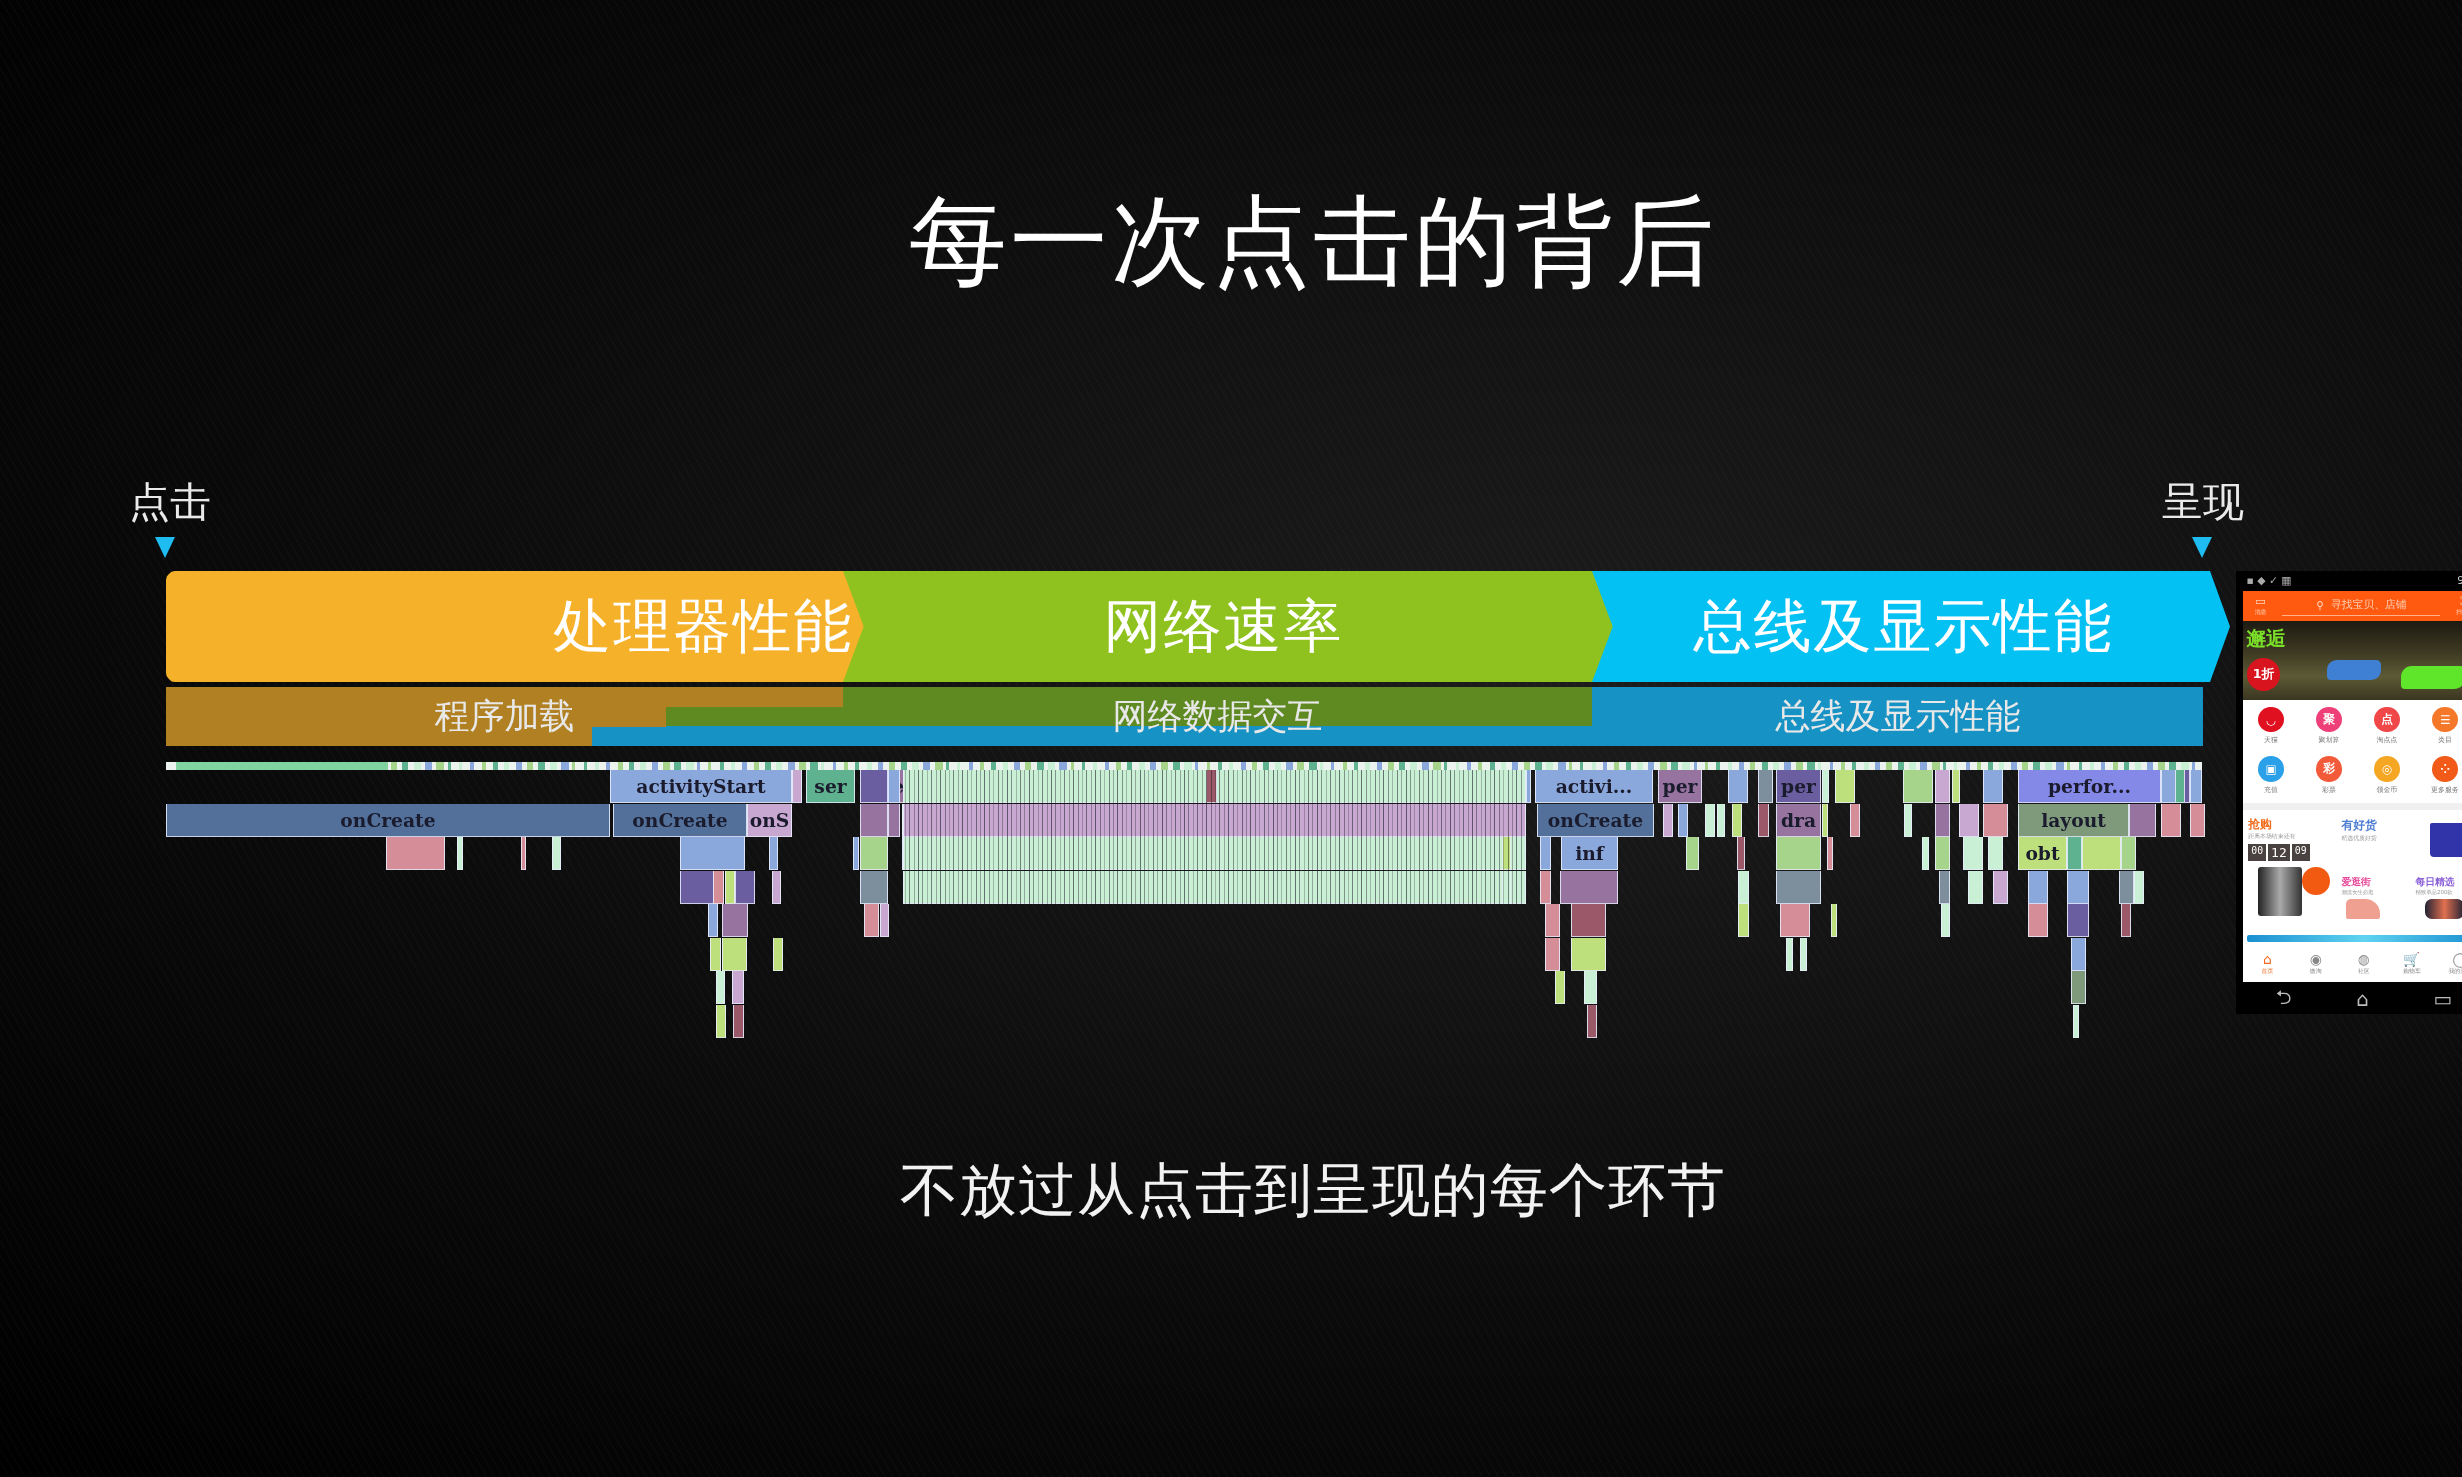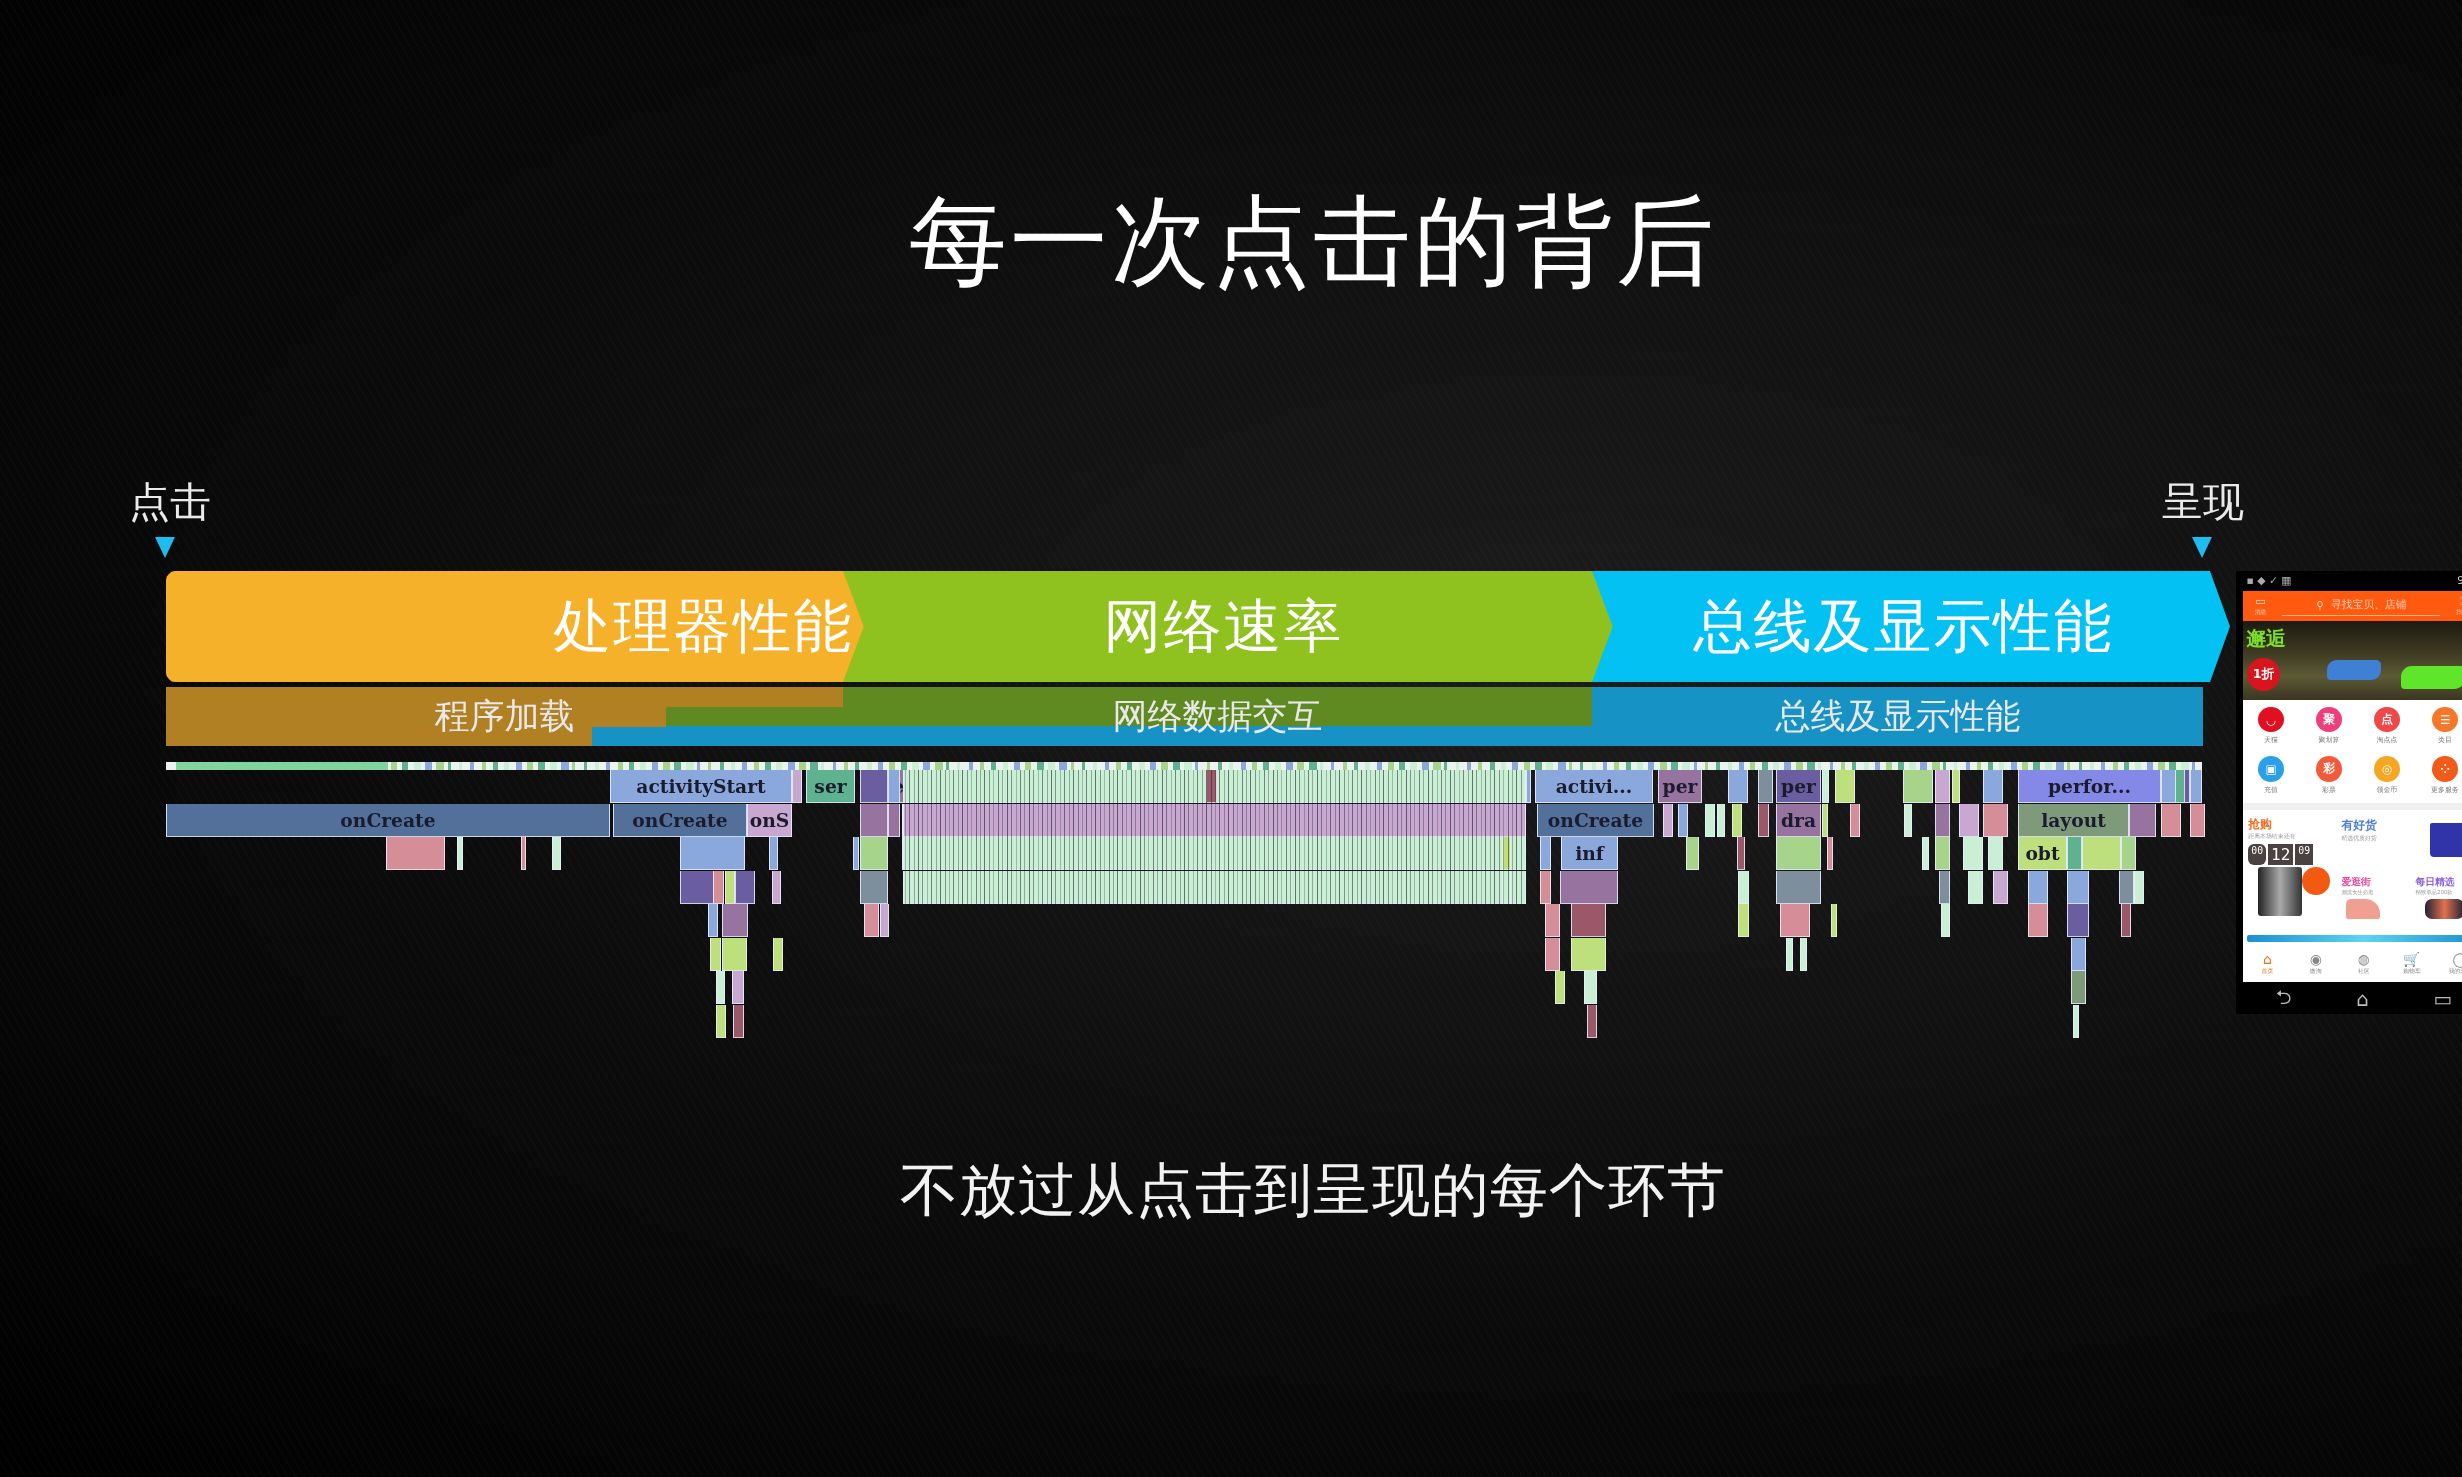--- a/index.html
+++ b/index.html
@@ -556,22 +556,22 @@
     <div style="position:absolute; left:3.9px; top:37px; width:32.5px; height:32.5px; border-radius:50%; background:#d8141e; color:#fff; font-size:12.8px; font-weight:bold; display:flex; align-items:center; justify-content:center;">1折</div>
     <div style="position:absolute; left:84px; top:39px; width:54px; height:19.7px; border-radius:9.8px 4.9px 9.8px 3.9px; background:#3f7fd4;"></div>
     <div style="position:absolute; left:158px; top:45px; width:64px; height:22.7px; border-radius:10.8px 4.9px 10.8px 3.9px; background:#5fe52a;"></div>
   </div>
   <div class="ph-body" id="phbody">
 
     <div style="position:absolute; left:0; top:103px; width:241px; height:6.9px; background:#f0f0f0;"></div>
     <div style="position:absolute; left:4.9px; top:117px; color:#f26b1d; font-size:11.8px; font-weight:bold;">抢购</div>
     <div style="position:absolute; left:4.9px; top:132px; color:#999; font-size:5.9px;">距离本场结束还有</div>
     <div style="position:absolute; left:4.9px; top:144px; display:flex; gap:2px;">
-      <span style="background:#4a4240; color:#fff; font-size:9.8px; padding:1px 3px; font-family:'DejaVu Sans Mono', monospace;border-radius:6px;">00</span>
-      <span style="background:#4a4240; color:#fff; font-size:16px; padding:1px 3px; font-family:'DejaVu Sans Mono', monospace;">12</span>
+      <span style="background:#4a4240; color:#fff; font-size:9.8px; padding:1px 3px; font-family:'DejaVu Sans Mono', monospace;">00</span>
+      <span style="background:#4a4240; color:#fff; font-size:13px; padding:1px 3px; font-family:'DejaVu Sans Mono', monospace;">12</span>
       <span style="background:#4a4240; color:#fff; font-size:9.8px; padding:1px 3px; font-family:'DejaVu Sans Mono', monospace;">09</span>
     </div>
     <div style="position:absolute; left:14.8px; top:167px; width:44px; height:49px; background:linear-gradient(90deg,#222 0%,#aaa 50%,#333 100%); border-radius:3px;"></div>
     <div style="position:absolute; left:59px; top:167px; width:27.6px; height:27.6px; border-radius:50%; background:#f25a12;"></div>
 
     <div style="position:absolute; left:98px; top:118px; color:#4e7fd2; font-size:11.8px; font-weight:bold;">有好货</div>
     <div style="position:absolute; left:98px; top:134px; color:#999; font-size:5.9px;">精选优质好货</div>
     <div style="position:absolute; left:187px; top:123px; width:44px; height:34px; background:#3134a8; border-radius:2px 2px 3.9px 3.9px;"></div>
 
     <div style="position:absolute; left:98px; top:176px; color:#e8489a; font-size:9.8px; font-weight:bold;">爱逛街</div>

